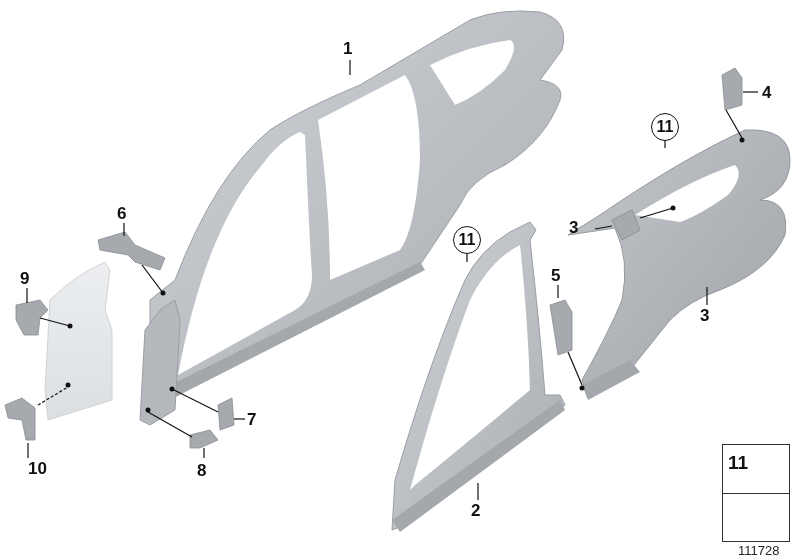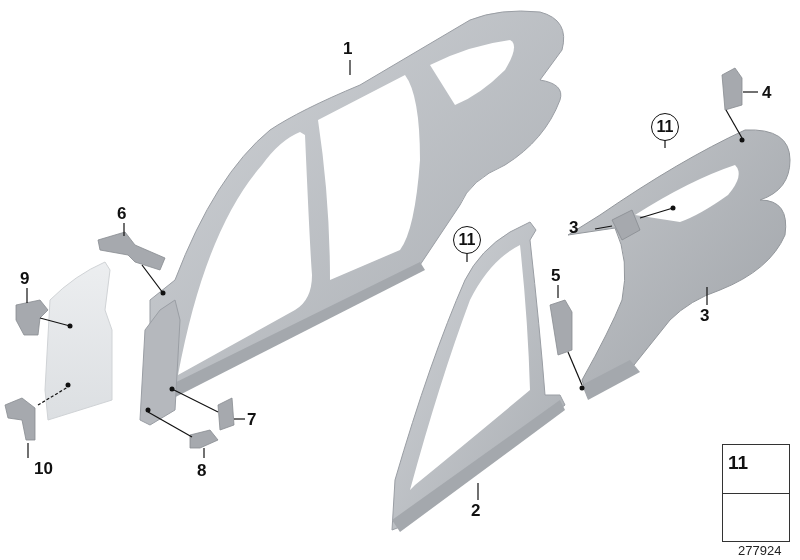--- a/index.html
+++ b/index.html
@@ -146,22 +146,22 @@
 
 <div class="callout" style="left:343px;top:40px;">1</div>
 <div class="callout" style="left:471px;top:502px;">2</div>
 <div class="callout" style="left:700px;top:307px;">3</div>
 <div class="callout" style="left:762px;top:84px;">4</div>
 <div class="callout" style="left:551px;top:267px;">5</div>
 <div class="callout" style="left:117px;top:205px;">6</div>
 <div class="callout" style="left:247px;top:411px;">7</div>
 <div class="callout" style="left:197px;top:462px;">8</div>
 <div class="callout" style="left:20px;top:270px;">9</div>
-<div class="callout" style="left:34px;top:460px;">10</div>
+<div class="callout" style="left:28px;top:460px;">10</div>
 <div class="callout circled" style="left:453px;top:226px;">11</div>
 <div class="callout circled" style="left:651px;top:113px;">11</div>
 <div class="callout" style="left:569px;top:219px;">3</div>
 
 <div class="legend-box">
   <div class="legend-num">11</div>
   <div class="legend-divider"></div>
 </div>
-<div class="ref-number">277924</div>
+<div class="ref-number">111728</div>
 
 </body></html>

